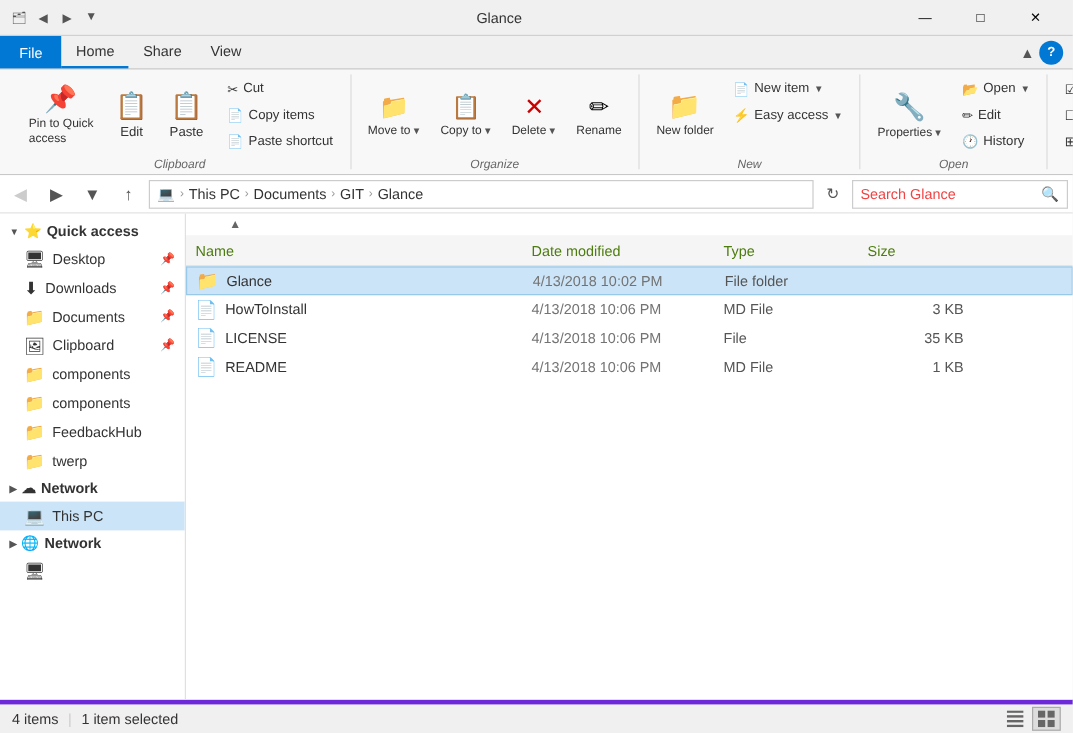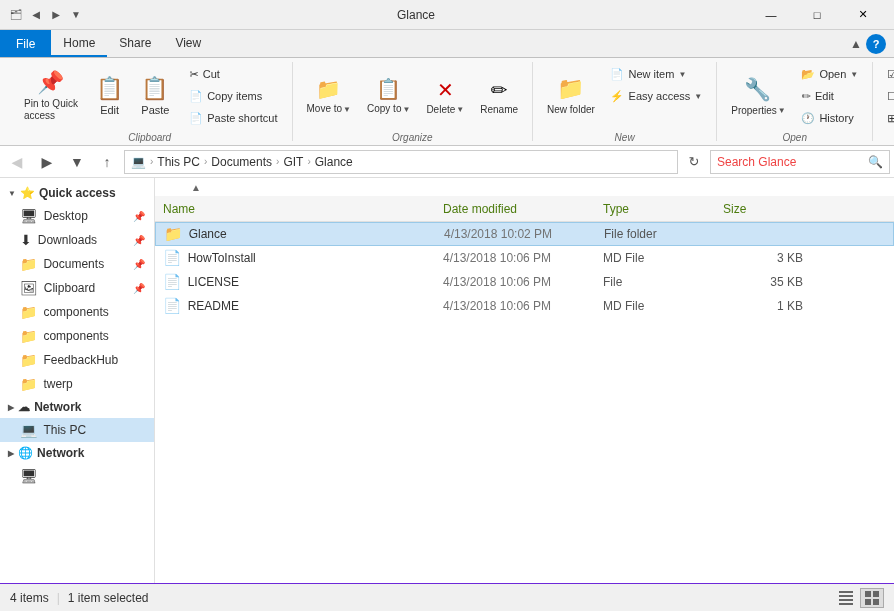--- a/index.html
+++ b/index.html
@@ -234,21 +234,21 @@
     .file-cell { font-size: 12px; color: #333; display: flex; align-items: center; gap: 6px; }
     .file-cell.name { width: 280px; }
     .file-cell.date { width: 160px; color: #737373; }
     .file-cell.type { width: 120px; color: #555; }
     .file-cell.size { width: 80px; color: #555; text-align: right; justify-content: flex-end; }
 
     
     .status-bar {
       height: 28px;
       background: #f0f0f0;
-      border-top: 1px solid #6d28d9;
+      border-top: 4px solid #6d28d9;
       display: flex;
       align-items: center;
       padding: 0 10px;
       font-size: 12px;
       color: #333;
     }
     .status-right { margin-left: auto; display: flex; gap: 2px; }
     .view-btn { width: 24px; height: 20px; display: flex; align-items: center; justify-content: center; cursor: pointer; font-size: 12px; }
     .view-btn.active { background: #ddd; border: 1px solid #aaa; }
 

